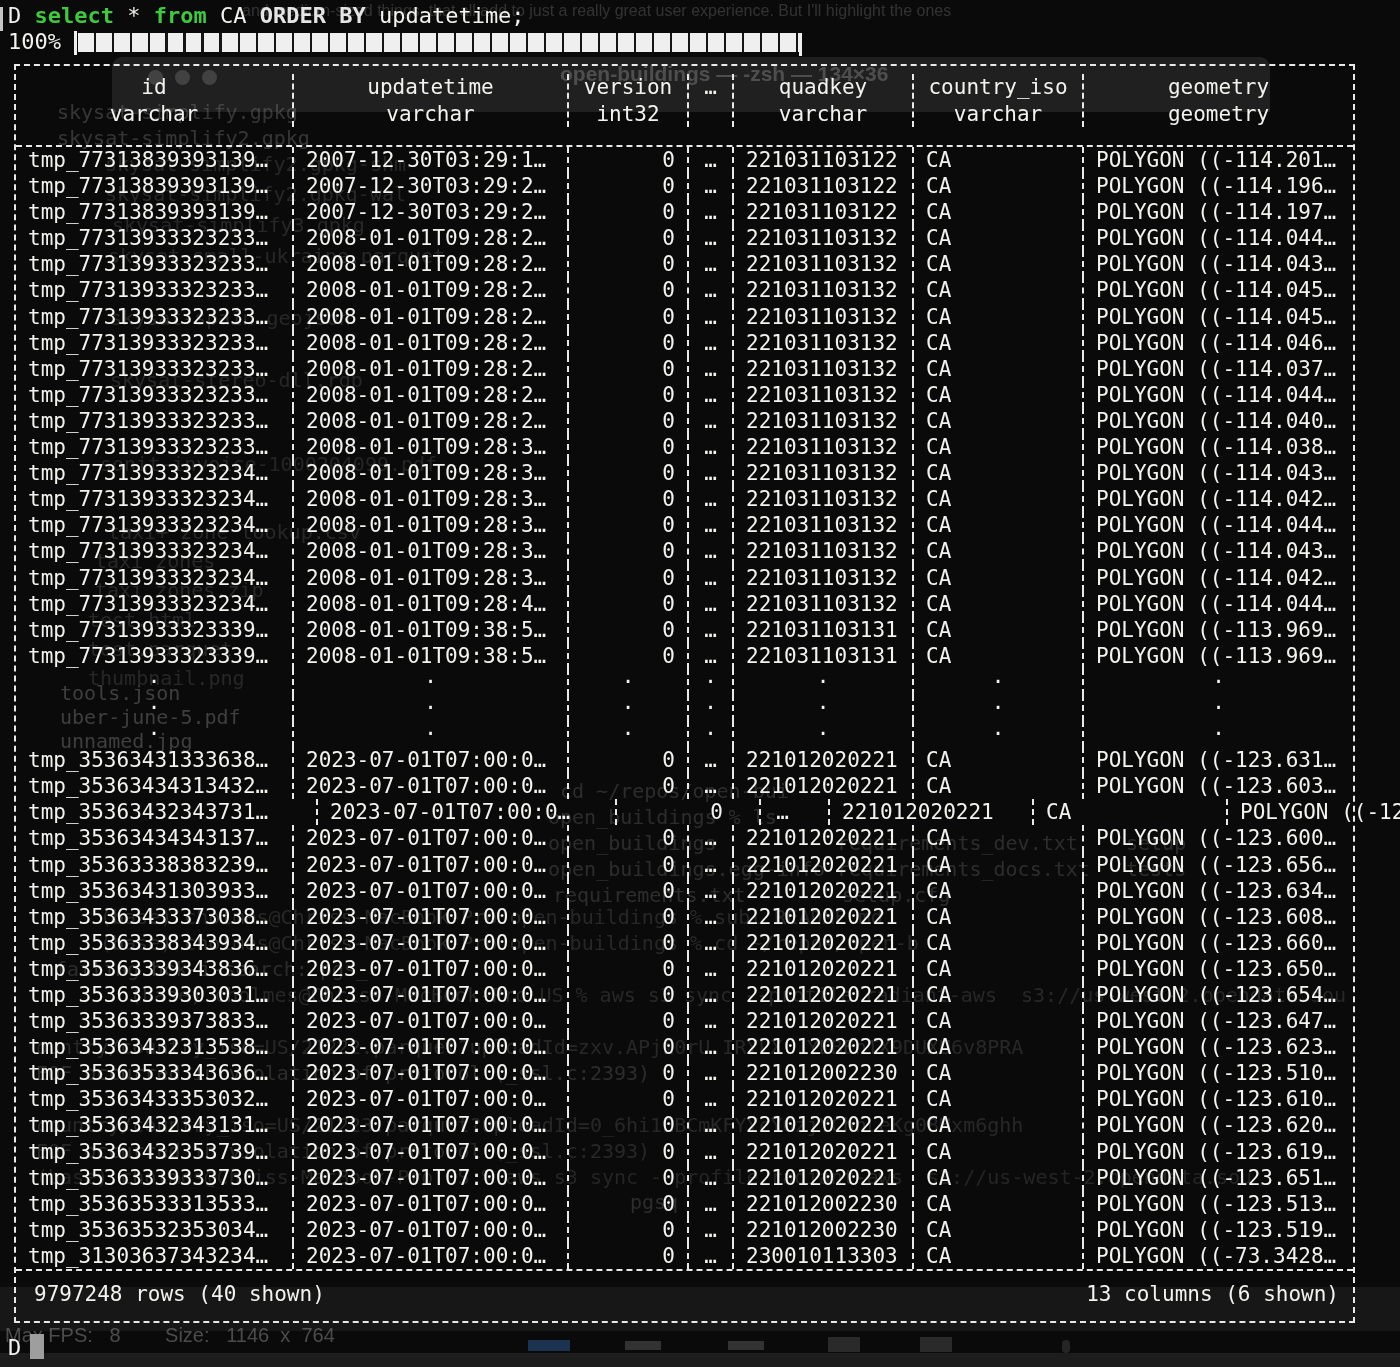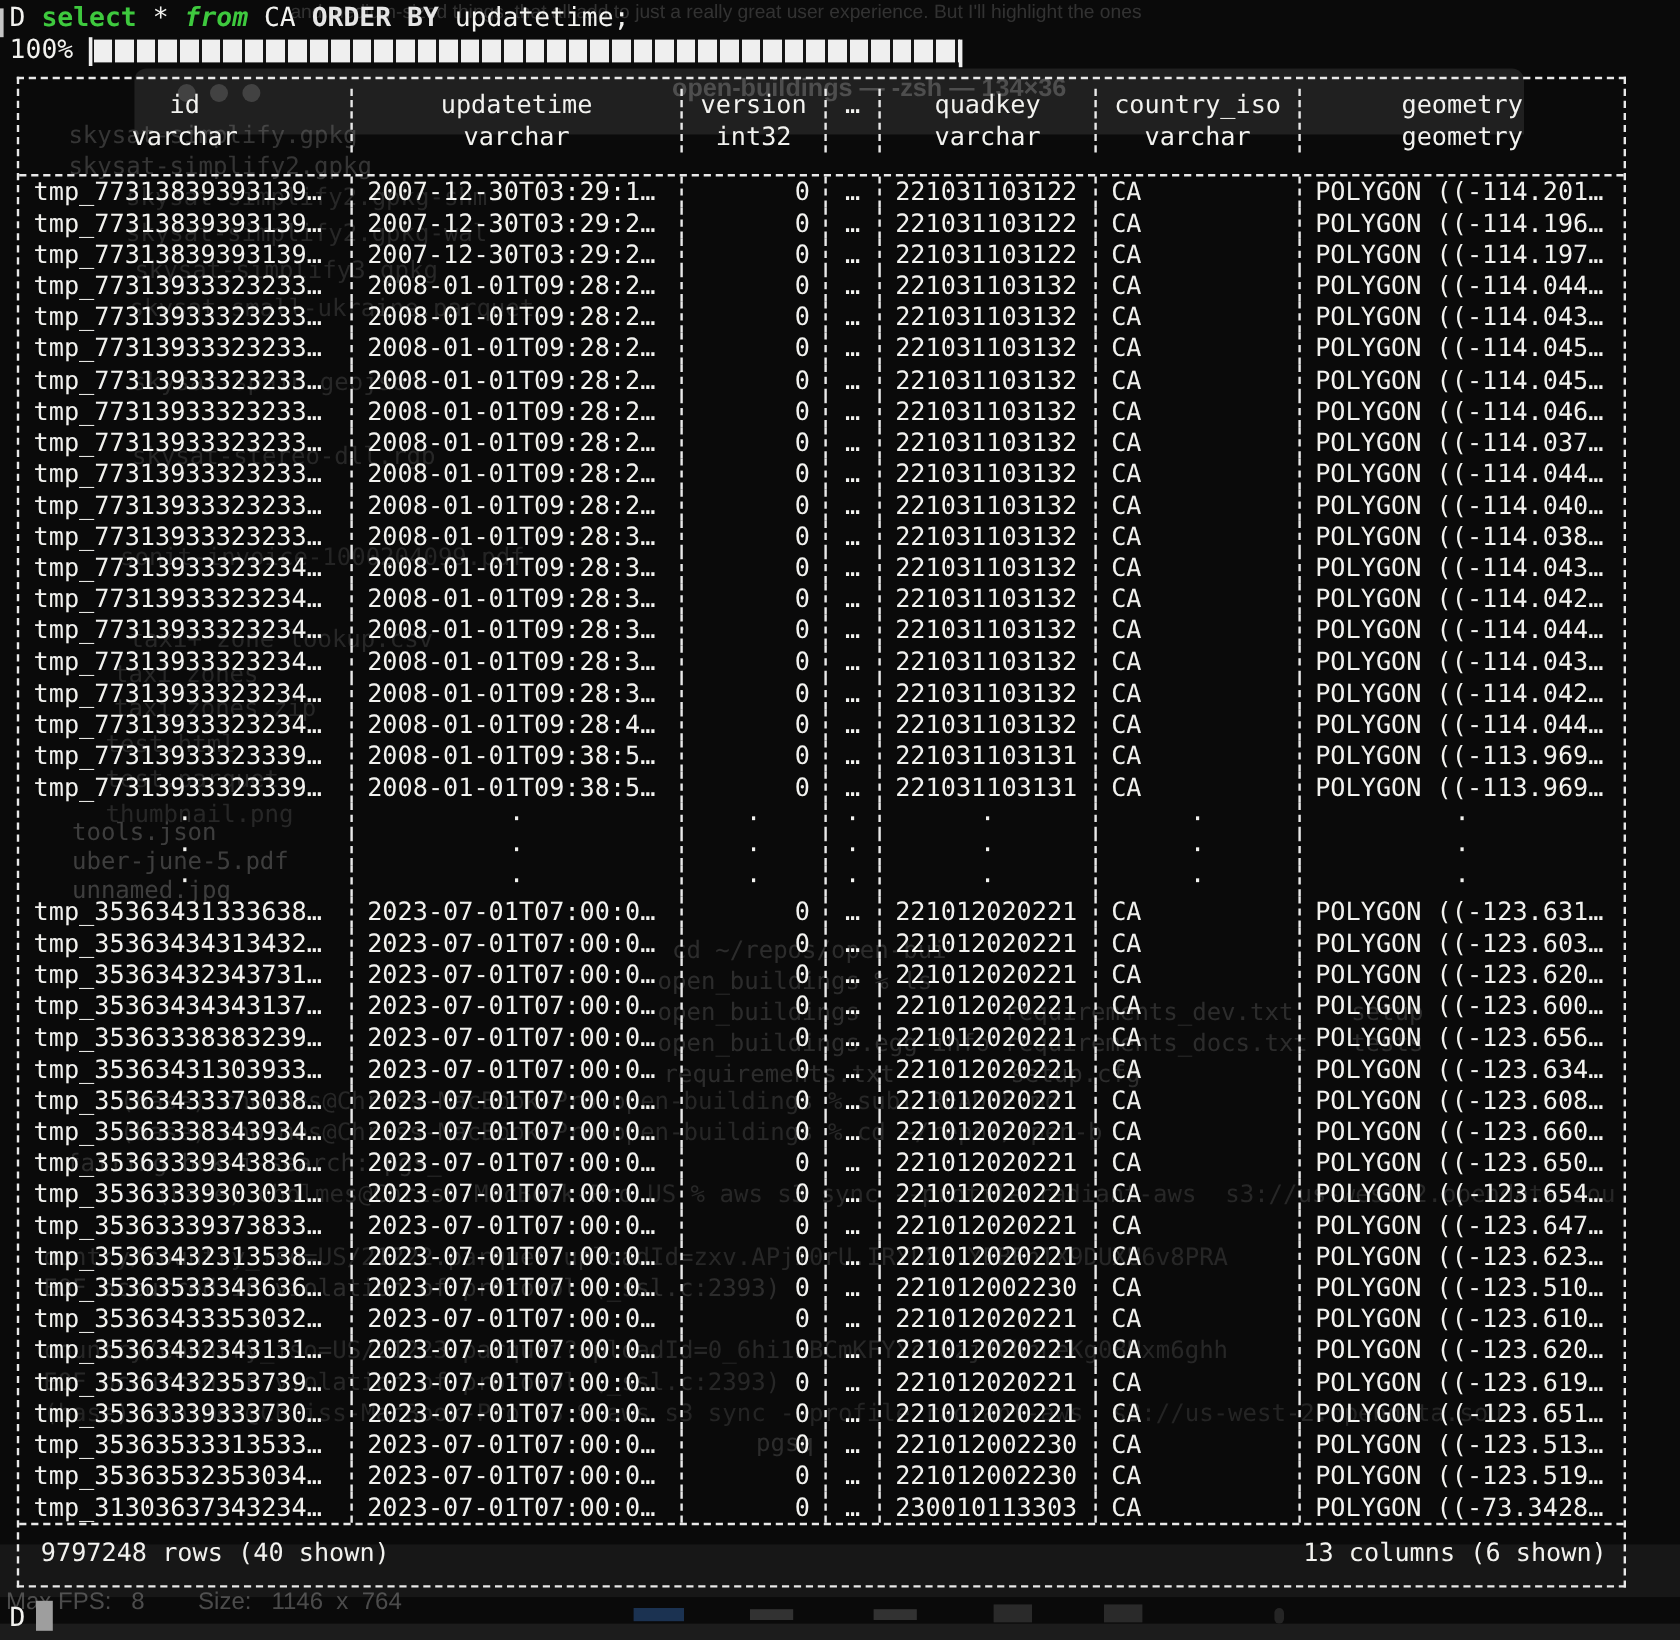--- a/index.html
+++ b/index.html
@@ -100,21 +100,21 @@
     <span class="bleed mono" style="left: 36px; top: 1139px; font-size: 20px; opacity: 0.2;">EOF occurred in violation of protocol (_ssl.c:2393)</span>
     <span class="bleed mono" style="left: 36px; top: 1165px; font-size: 20px; opacity: 0.18;">(base) cholmes@Chriss-MacBook-Pro US % aws s3 sync --profile radiant-aws  s3://us-west-2.opendata.sou</span>
     <span class="bleed mono" style="left: 630px; top: 1190px; font-size: 20px; opacity: 0.24;">pgsq</span>
     <span class="bleed sans" style="left: 5px; top: 1324px; font-size: 20px; opacity: 0.45;">Max FPS:   8        Size:   1146  x  764</span>
   </div>
 
 <div id="term" style="color: rgb(242, 242, 239);">
 
   <div class="artifact"></div>
 
-  <div class="query-line"><span>D </span><span><span style="color: rgb(62, 201, 62); font-weight: bold;">select</span><span> * </span><span style="color: rgb(62, 201, 62); font-weight: bold; font-style: italic;">from</span><span> CA </span><span style="color: #e5e5e5; font-weight: bold; text-align: right;">ORDER BY</span><span> updatetime;</span></span></div>
+  <div class="query-line"><span>D </span><span><span style="color: rgb(62, 201, 62); font-weight: bold;">select</span><span> * </span><span style="color: rgb(62, 201, 62); font-weight: bold;">from</span><span> CA </span><span style="color: #e5e5e5; font-weight: bold; text-align: right;">ORDER BY</span><span> updatetime;</span></span></div>
 
   <div class="progress-label">100%</div>
   <div class="pbar"></div>
 
   <div class="tbl">
     <div class="thead" style="grid-template-columns: 276px 275px 120px 45px 180px 170px 271px;">
         <div class="hcell">
           <div class="hname">id</div>
           <div class="htype">varchar</div>
         </div>
@@ -362,21 +362,21 @@
         </div>
         <div class="trow" style="grid-template-columns: 276px 275px 120px 45px 180px 170px 271px;">
           <div class="cell al">tmp_35363434313432…</div>
           <div class="cell al sep">2023-07-01T07:00:0…</div>
           <div class="cell ar sep">0</div>
           <div class="cell ac sep">…</div>
           <div class="cell al sep">221012020221</div>
           <div class="cell al sep">CA</div>
           <div class="cell al sep">POLYGON ((-123.603…</div>
         </div>
-        <div class="trow" style="grid-template-columns: 276px 275px 120px 45px 180px 170px 271px;">
+        <div class="trow" style="grid-template-columns: 276px 275px 120px 45px 180px 170px 271px; gap: 24px;">
           <div class="cell al">tmp_35363432343731…</div>
           <div class="cell al sep">2023-07-01T07:00:0…</div>
           <div class="cell ar sep">0</div>
           <div class="cell ac sep">…</div>
           <div class="cell al sep">221012020221</div>
           <div class="cell al sep">CA</div>
           <div class="cell al sep">POLYGON ((-123.620…</div>
         </div>
         <div class="trow" style="grid-template-columns: 276px 275px 120px 45px 180px 170px 271px;">
           <div class="cell al">tmp_35363434343137…</div>

